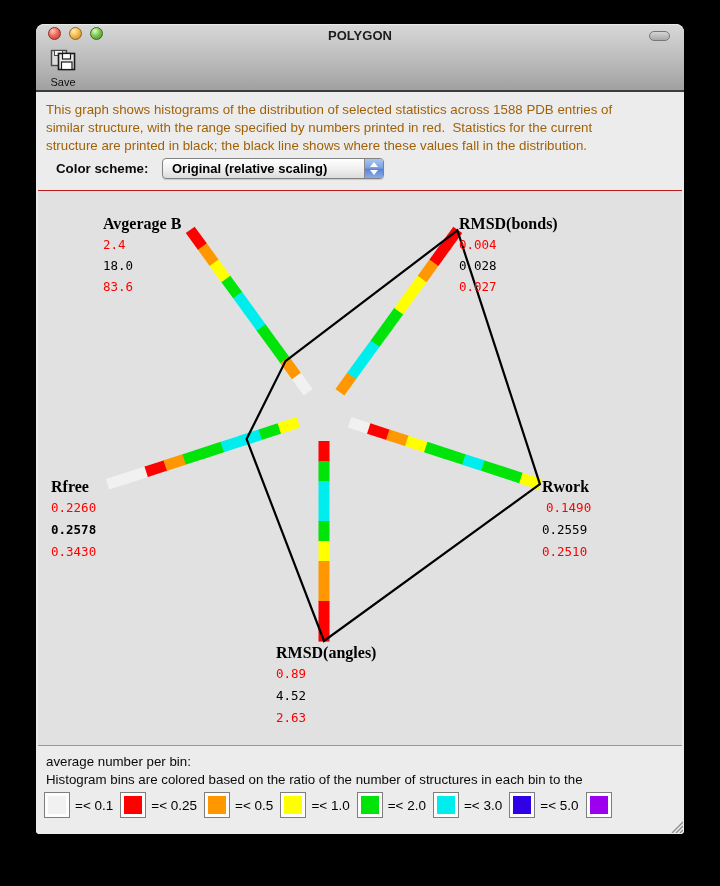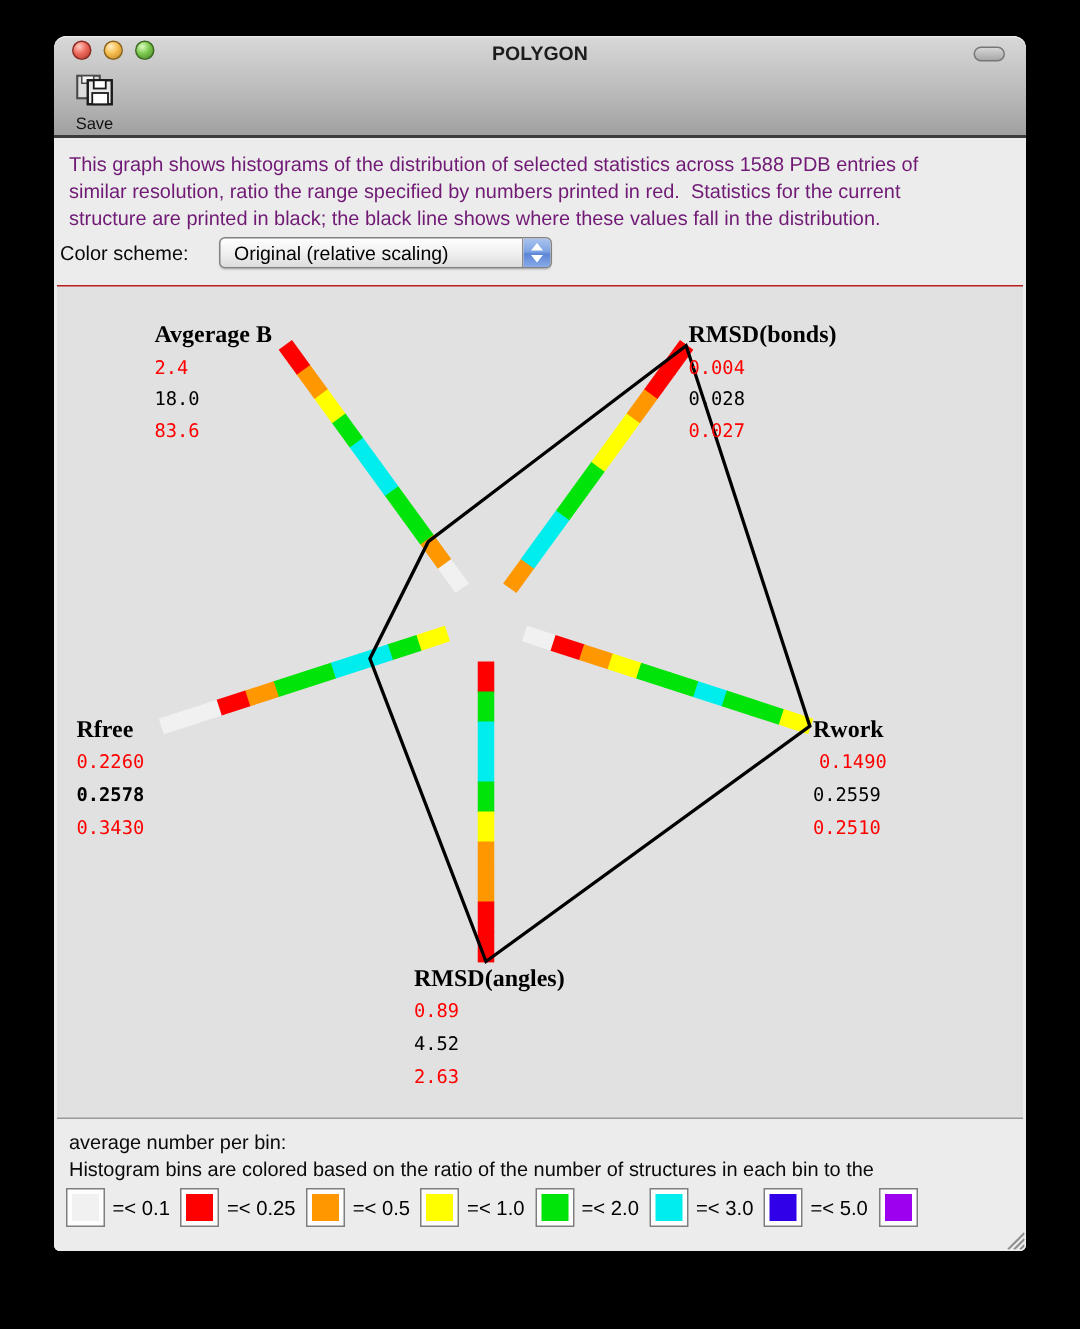--- a/index.html
+++ b/index.html
@@ -23,23 +23,23 @@
   .pill-btn { position:absolute; right:14px; top:7px; width:21px; height:10px; border-radius:6px;
               border:1px solid #777; background:linear-gradient(#d5d5d5,#a8a8a8); }
 
   .save-btn { position:absolute; left:8px; top:24px; width:38px; text-align:center; cursor:default; }
   .save-btn .icon { display:inline-block; }
   .save-label { font-size:11px; color:#111; margin-top:0px; }
 
   .content { position:absolute; left:0; top:70px; width:100%; height:740px; background:#ececec; }
 
   .desc-panel { position:absolute; left:0; top:0; width:100%; height:96px; background:#ececec; }
-  .desc-line { position:relative; margin:0 10px; font-size:13.3px; color:#701a75; line-height:18px; white-space:pre; }
+  .desc-line { position:relative; margin:0 10px; font-size:13.3px; color:#a16207; line-height:18px; white-space:pre; }
   .desc-text { padding-top:7px; }
-  .scheme-row { position:absolute; left:4px; top:64px; width:100%; height:24px; }
+  .scheme-row { position:absolute; left:20px; top:64px; width:100%; height:24px;font-weight:bold; }
   .scheme-label { position:absolute; left:0; top:3px; font-size:13.3px; color:#0a0a0a; }
   .dropdown { position:absolute; left:106px; top:0px; width:222px; height:21px; border:1px solid #828282;
               border-radius:4px; background:linear-gradient(#ffffff,#ededed 60%,#dcdcdc);
               box-shadow:0 1px 1px rgba(0,0,0,.15); }
   .dropdown-text { position:absolute; left:9px; top:0; line-height:20px; font-size:13px; color:#000; }
   .dropdown-cap { position:absolute; right:0; top:0; width:19px; height:19px; border-radius:0 3px 3px 0;
                   background:linear-gradient(#aac4f0 0%, #7fa3e2 45%, #5c85d6 55%, #89abe8 100%);
                   border-left:1px solid #8a8a8a; }
   .arrow { position:absolute; left:5px; width:0; height:0; border-left:4.5px solid transparent; border-right:4.5px solid transparent; }
   .arrow-up { top:3px; border-bottom:5px solid #fff; }
@@ -91,21 +91,21 @@
         </span>
         <div class="save-label">Save</div>
       </div>
     </div>
 
     <div class="content">
 
       <div class="desc-panel">
         <div class="desc-text">
           <div class="desc-line">This graph shows histograms of the distribution of selected statistics across 1588 PDB entries of</div>
-          <div class="desc-line">similar resolution, ratio the range specified by numbers printed in red.  Statistics for the current</div>
+          <div class="desc-line">similar structure, with the range specified by numbers printed in red.  Statistics for the current</div>
           <div class="desc-line">structure are printed in black; the black line shows where these values fall in the distribution.</div>
         </div>
         <div class="scheme-row">
           <span class="scheme-label">Color scheme:</span>
           <div class="dropdown">
             <span class="dropdown-text">Original (relative scaling)</span>
             <span class="dropdown-cap">
               <span class="arrow arrow-up"></span>
               <span class="arrow arrow-down"></span>
             </span>

